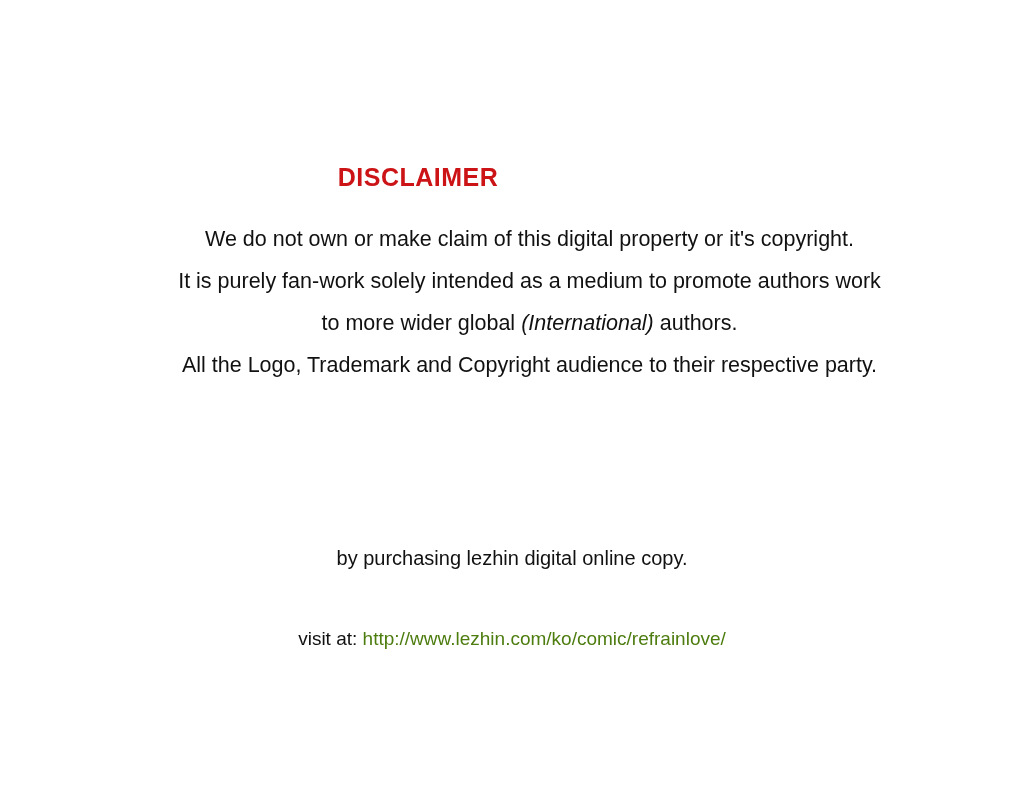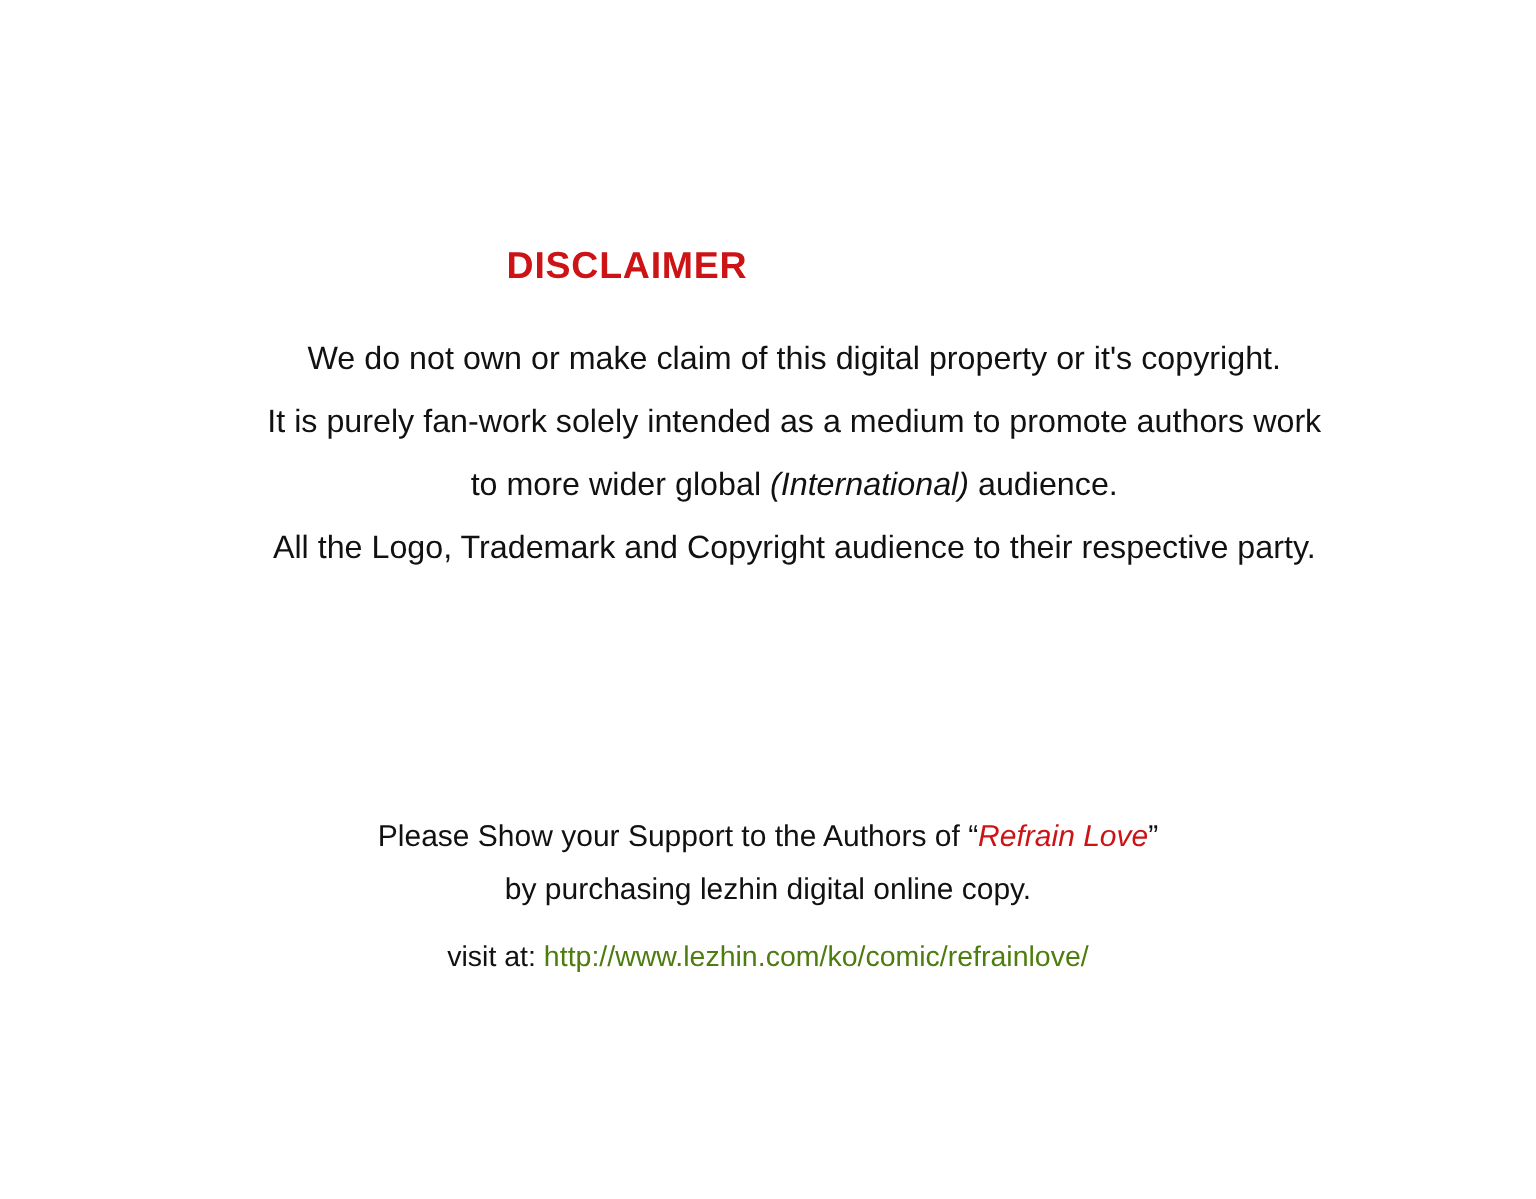--- a/index.html
+++ b/index.html
@@ -85,29 +85,26 @@
 <body>
 
 <div class="page">
 
   <div class="disclaimer-title">DISCLAIMER</div>
 
   <div class="body-block">
     <div class="body-line">We do not own or make claim of this digital property or it's copyright.</div>
     <div class="body-line">It is purely fan-work solely intended as a medium to promote authors work</div>
     <div class="body-line">
-      <span class="inline">to more wider global </span><em class="inline">(International)</em><span class="inline"> audience.</span>
+      <span class="inline">to more wider global </span><em class="inline">(International)</em><span class="inline"> authors.</span>
     </div>
     <div class="body-line">All the Logo, Trademark and Copyright audience to their respective party.</div>
   </div>
 
   <div class="support-block">
-    <div class="support-line">
-      <span class="inline">Please Show your Support to the Authors of “</span><span class="inline title-italic-red">Refrain Love</span><span class="inline">”</span>
-    </div>
     <div class="support-line">by purchasing lezhin digital online copy.</div>
   </div>
 
   <div class="visit-block">
     <span class="inline">visit at: </span><a class="visit-link" href="#">http://www.lezhin.com/ko/comic/refrainlove/</a>
   </div>
 
 </div>
 
 </body></html>

